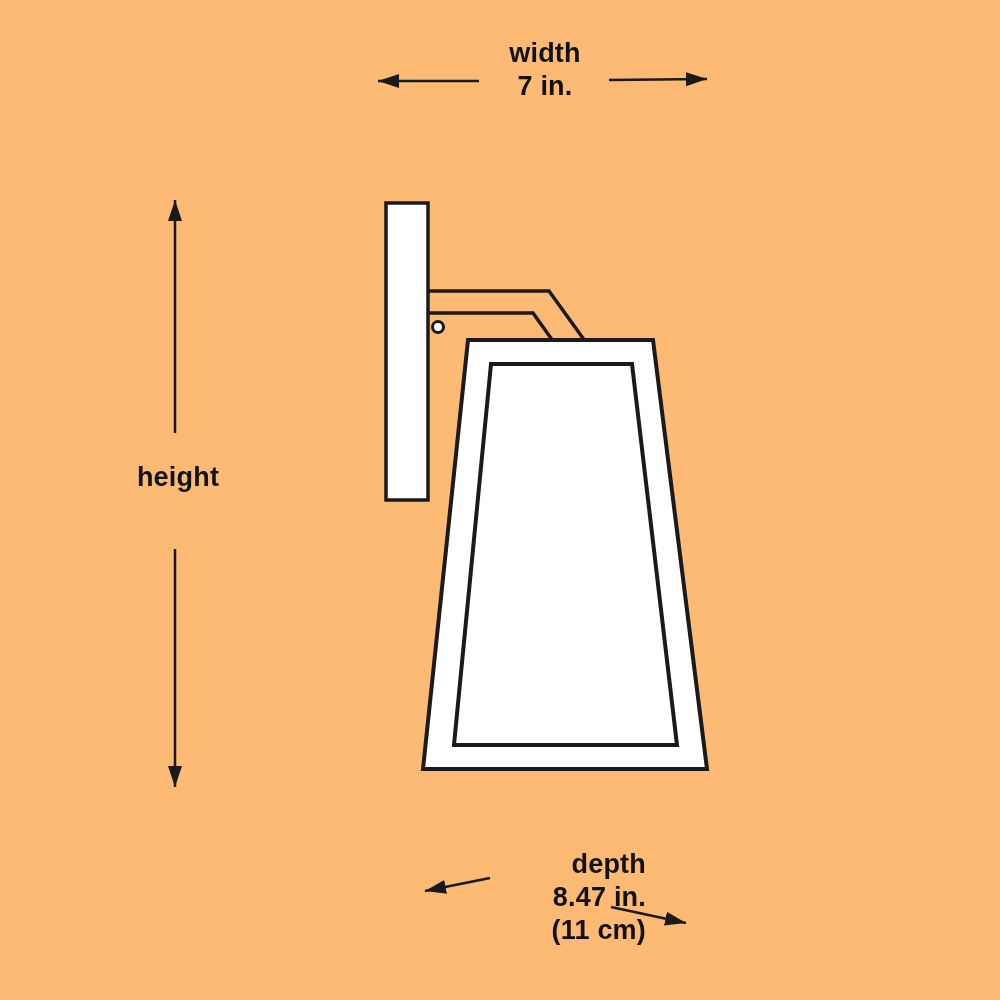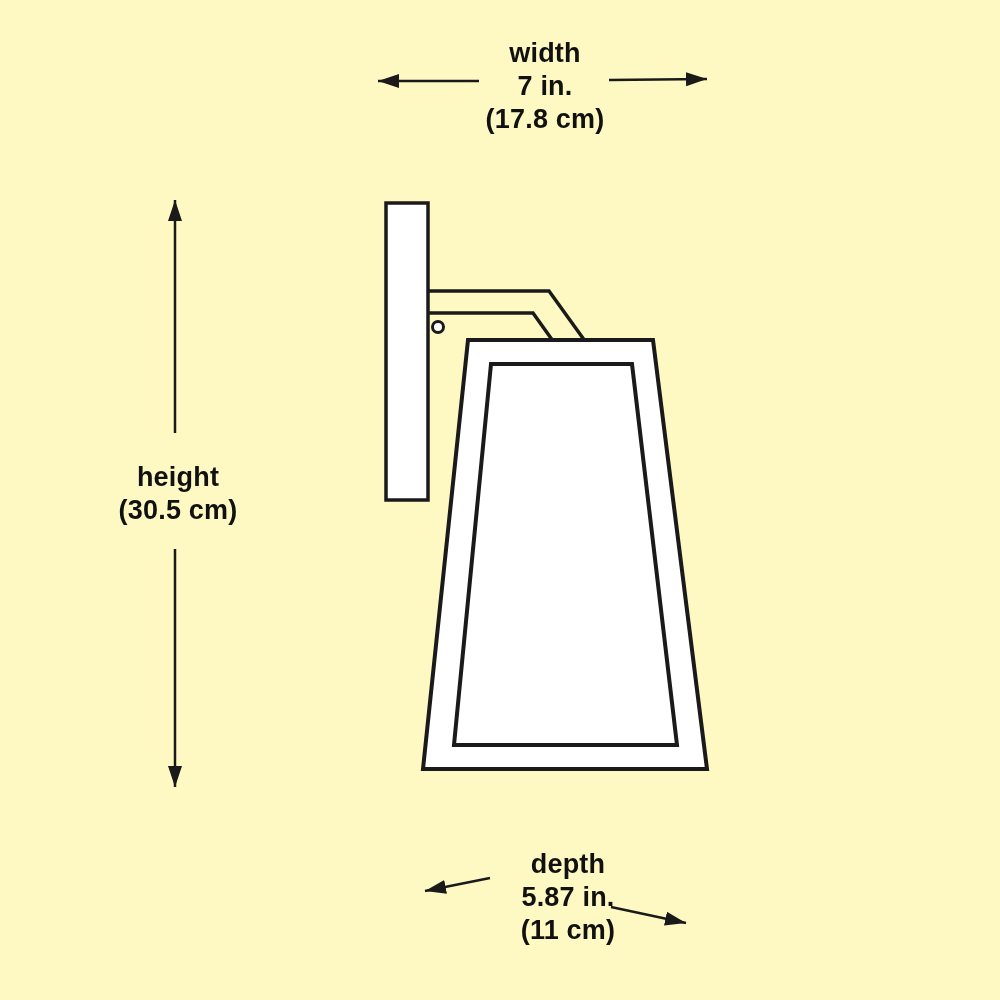--- a/index.html
+++ b/index.html
@@ -4,21 +4,21 @@
 <style>
   html, body {
     margin: 0;
     padding: 0;
     background: #ffffff;
   }
   .canvas {
     position: relative;
     width: 1000px;
     height: 1000px;
-    background: #fef9c3;
+    background: #fdba74;
     font-family: "Liberation Sans", sans-serif;
     overflow: hidden;
   }
   .drawing-svg {
     position: absolute;
     left: 0;
     top: 0;
     width: 1000px;
     height: 1000px;
   }
@@ -63,27 +63,25 @@
     <polyline class="sline" points="428,313 533,313 553,341" stroke-width="3.5"></polyline>
     <circle cx="438" cy="327" r="5.5" fill="#ffffff" stroke="#1a1a1a" stroke-width="3"></circle>
 
     <polygon points="468,340 653,340 707,769 423,769" fill="#ffffff" stroke="#1a1a1a" stroke-width="4"></polygon>
     <polygon points="491,364 632,364 677,745 454,745" fill="#ffffff" stroke="#1a1a1a" stroke-width="4"></polygon>
   </svg>
 
   <div class="dim-label" style="left:445px; top:37px; width:200px;">
     <div>width</div>
     <div>7 in.</div>
-    <div>(17.8 cm)</div>
   </div>
 
   <div class="dim-label" style="left:78px; top:461px; width:200px;">
     <div>height</div>
-    <div>(30.5 cm)</div>
   </div>
 
-  <div class="dim-label" style="left:468px; top:848px; width:200px;">
+  <div class="dim-label" style="left:446px; top:848px; width:200px;text-align:right;">
     <div>depth</div>
-    <div>5.87 in.</div>
+    <div>8.47 in.</div>
     <div>(11 cm)</div>
   </div>
 
 </div>
 
 </body></html>

